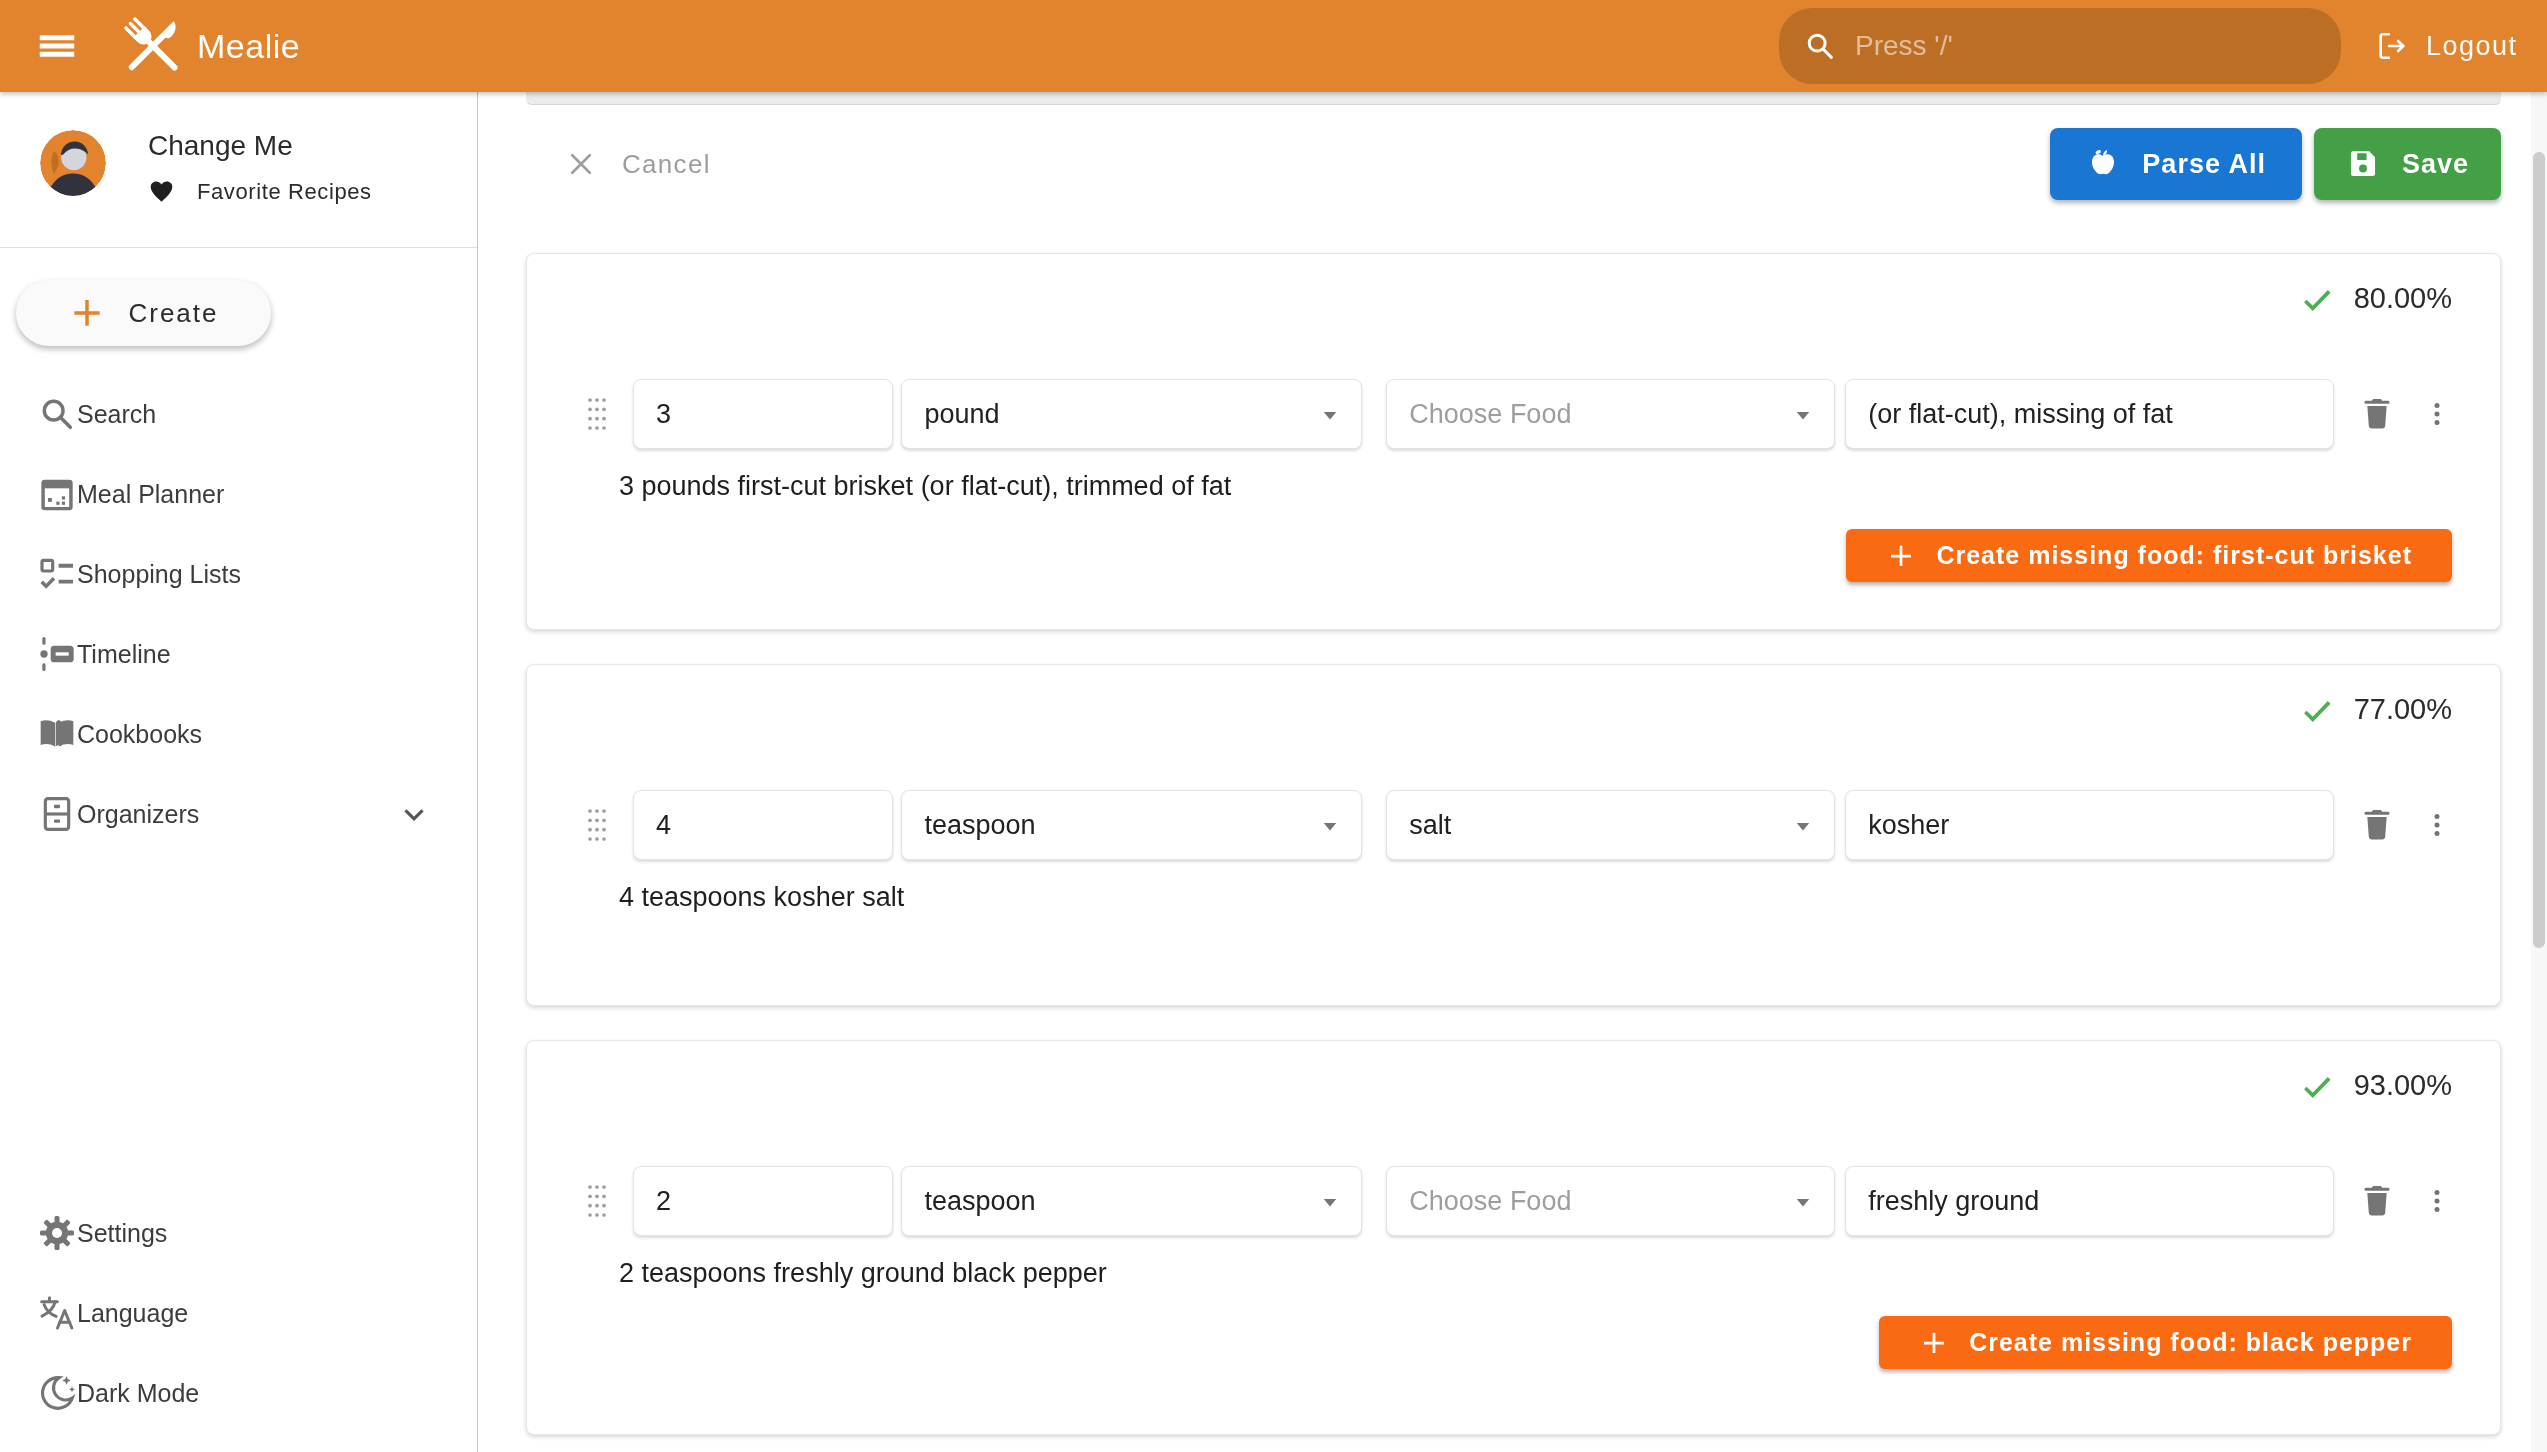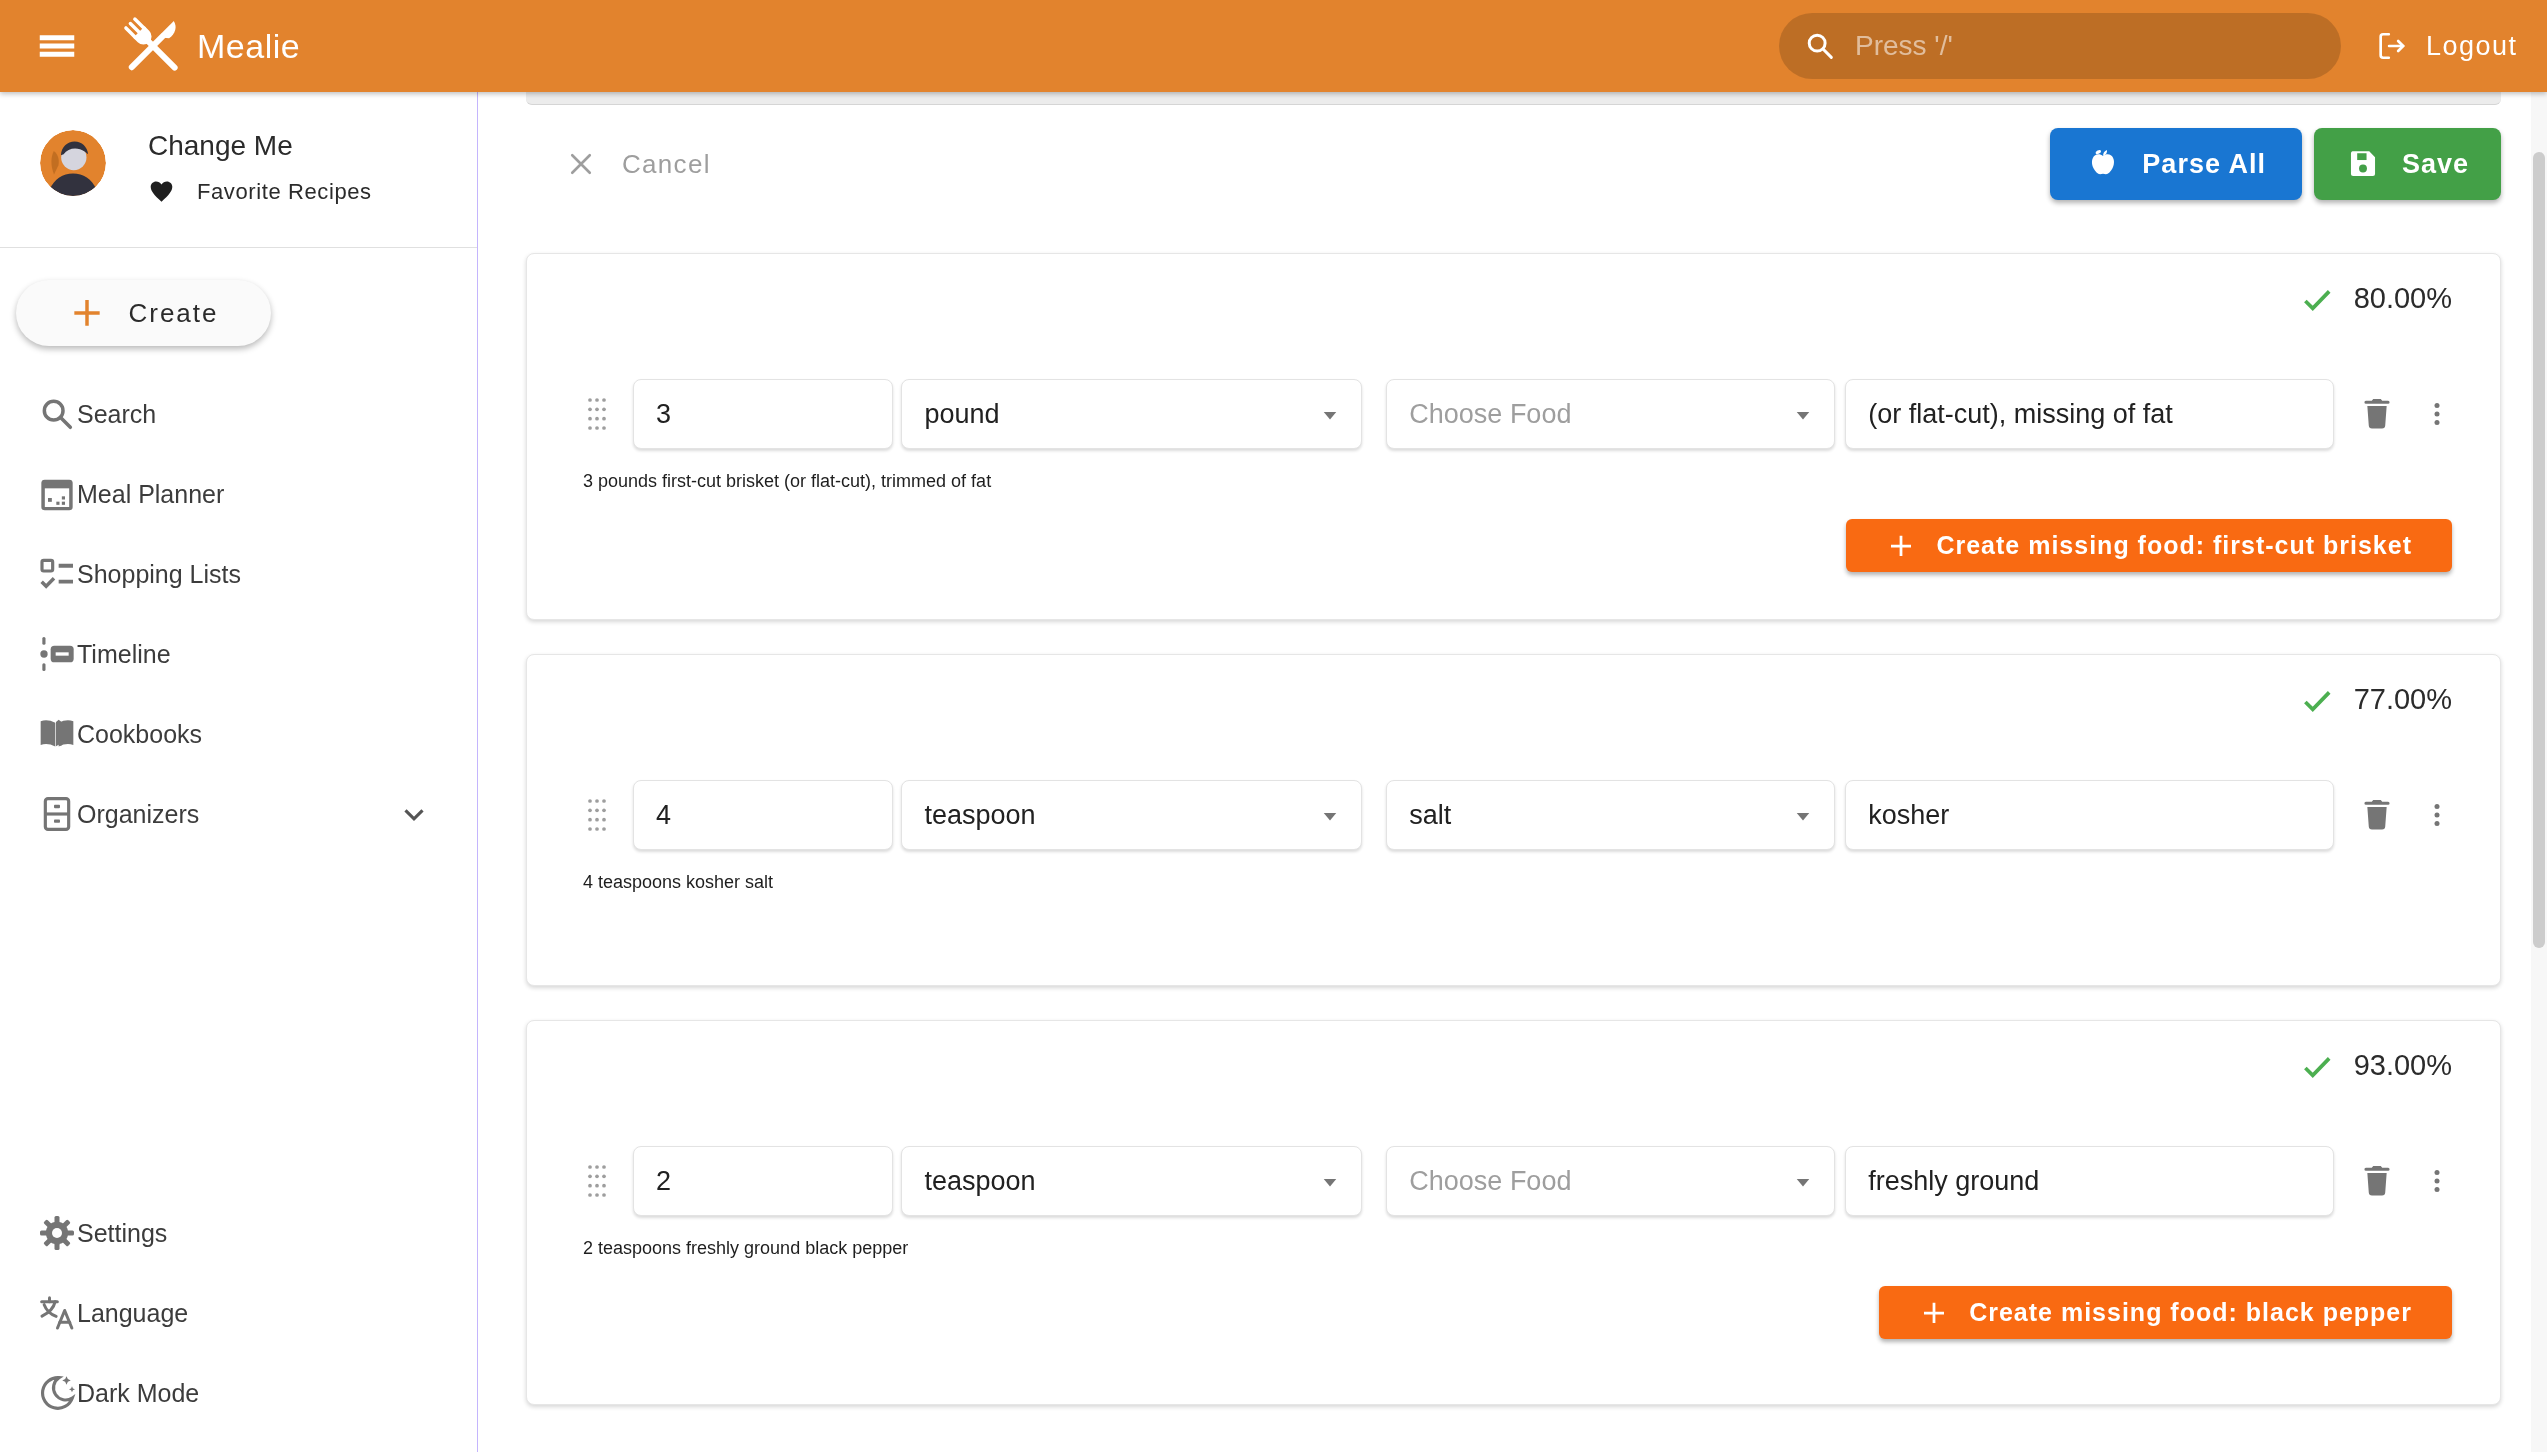--- a/index.html
+++ b/index.html
@@ -9,21 +9,21 @@
 
   
   .appbar { position:relative; z-index:10; display:flex; align-items:center;
             height:92px; background:#E2832D; padding:0 22px 0 33px;
             box-shadow:0 2px 5px rgba(0,0,0,.25); }
   .hamburger { width:48px; height:48px; border:none; background:transparent; color:#fff;
                display:flex; align-items:center; justify-content:center; cursor:pointer; }
   .hamburger svg { width:46px; height:46px; }
   .brand-logo { width:72px; height:72px; color:#fff; margin-left:36px; }
   .brand-title { color:#fff; font-size:34px; font-weight:400; margin-left:8px; letter-spacing:0.5px; }
-  .searchbar { margin-left:auto; width:562px; height:66px; border-radius:33px;
+  .searchbar { margin-left:auto; width:562px; height:76px; border-radius:33px;
                background:rgba(0,0,0,.16); display:flex; align-items:center; padding:0 24px; }
   .searchbar svg { width:34px; height:34px; color:#fff; flex:none; }
   .searchbar input { flex:1; margin-left:18px; border:none; outline:none; background:transparent;
                      font:28px "Liberation Sans", sans-serif; color:#fff; }
   .searchbar input::placeholder { color:rgba(255,255,255,.55); }
   .logout-btn { margin-left:35px; height:72px; min-width:149px; border:none; background:transparent;
                 color:#fff; display:flex; align-items:center; gap:18px; cursor:pointer;
                 font:500 27px "Liberation Sans", sans-serif; letter-spacing:1.5px; }
   .logout-btn svg { width:32px; height:32px; }
 
@@ -93,21 +93,21 @@
   .f-qty  { width:261px; }
   .f-unit { width:462px; margin-left:8px; }
   .f-food { width:450px; margin-left:24px; }
   .f-note { width:490px; margin-left:10px; }
   .icon-btn { border:none; background:transparent; cursor:pointer; color:#757575;
               display:flex; align-items:center; justify-content:center; }
   .trash { width:38px; height:42px; margin-left:24px; }
   .trash svg { width:38px; height:42px; }
   .kebab { width:30px; height:44px; margin-left:26px; }
   .kebab svg { width:30px; height:44px; }
-  .sentence { margin-top:22px; font-size:18px; color:#1e1e1e; }
+  .sentence { margin-top:22px; font-size:27px; color:#1e1e1e;margin-left:36px; }
   .missing-row { margin-top:27px; display:flex; justify-content:flex-end; }
   .missing-btn { height:53px; border:none; border-radius:6px; background:#F96A12; color:#fff;
                  display:flex; align-items:center; gap:20px; padding:0 40px; cursor:pointer;
                  font:600 25px "Liberation Sans", sans-serif; letter-spacing:1px;
                  box-shadow:0 3px 4px rgba(0,0,0,.3); }
   .missing-btn svg { width:30px; height:30px; }
 
   
   .scroll-track { position:absolute; right:0; top:92px; width:16px; height:1361px; background:#F7F7F7; }
   .scroll-thumb { position:absolute; right:2px; top:60px; width:12px; height:796px;

